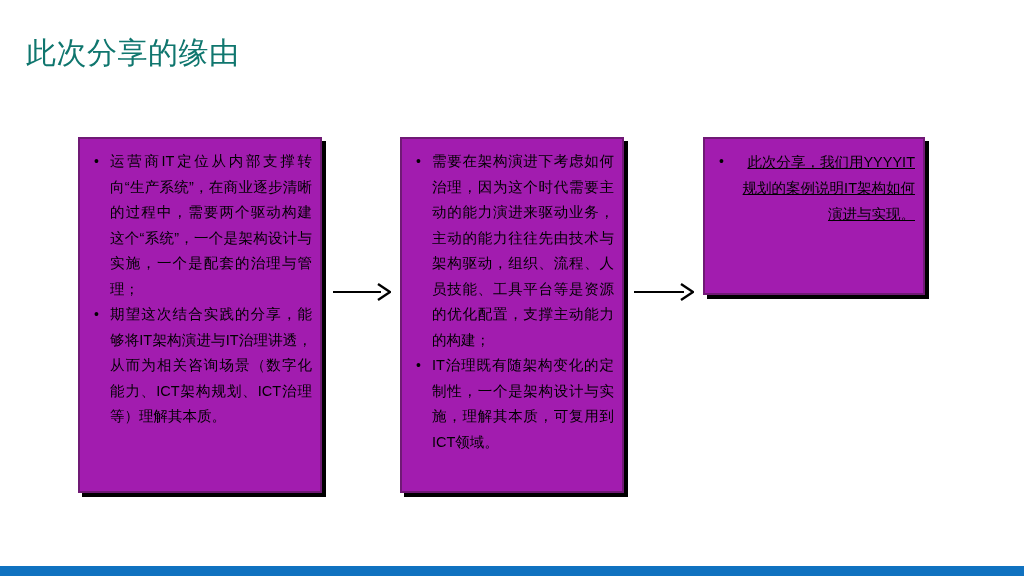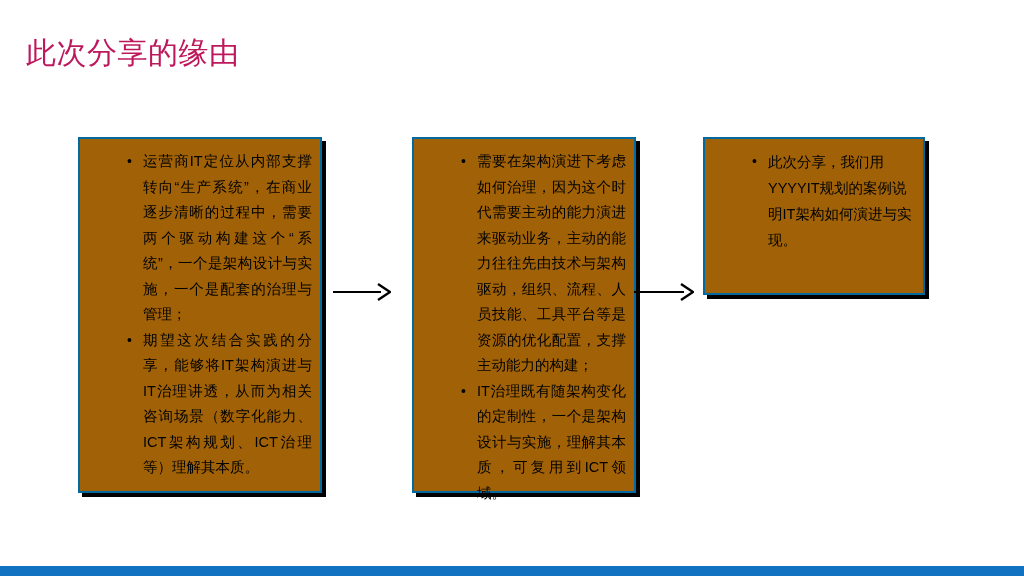--- a/index.html
+++ b/index.html
@@ -25,43 +25,42 @@
     background: #ffffff;
   }
 
   
   .slide-title {
     position: absolute;
     left: 26px;
     top: 13px;
     font-size: 30px;
     line-height: 40px;
-    color: #be185d;
+    color: #0f766e;
     font-weight: normal;
     letter-spacing: 0.5px;
     white-space: nowrap;
   }
 
   
   .box {
     position: absolute;
-    background: #a16207;
-    border: 2px solid #0369a1;
+    background: #a21caf;
+    border: 2px solid #701a75;
     box-sizing: border-box;
     box-shadow: 4px 4px 0 0 #000000;
-    padding-left: 33px;
   }
   .box-inner {
     padding: 10px 8px 8px 10px;
     box-sizing: border-box;
     height: 100%;
   }
 
   #box-1 { left: 78px;  top: 137px; width: 244px; height: 356px; }
-  #box-2 { left: 400px; top: 137px; width: 224px; height: 356px; margin-left: 12px; }
+  #box-2 { left: 400px; top: 137px; width: 224px; height: 356px; }
   #box-3 { left: 703px; top: 137px; width: 222px; height: 158px; }
   #box-4 { left: 703px; top: 311px; width: 222px; height: 182px; }
 
   
   ul.bullets {
     margin: 0;
     padding: 0;
     list-style: none;
   }
   ul.bullets > li {
@@ -81,21 +80,22 @@
     top: 0;
     font-size: 14px;
     line-height: 25.5px;
   }
 
   
   #box-3 ul.bullets > li,
   #box-4 ul.bullets > li {
     font-size: 14.5px;
     line-height: 26px;
-    text-align: left;
+    text-align: right;
+    text-decoration: underline;
   }
 
   
   .arrow {
     position: absolute;
     height: 22px;
   }
   #arrow-1 { left: 333px; top: 281px; width: 58px; }
   #arrow-2 { left: 634px; top: 281px; width: 60px; }
   .arrow svg { display: block; }

